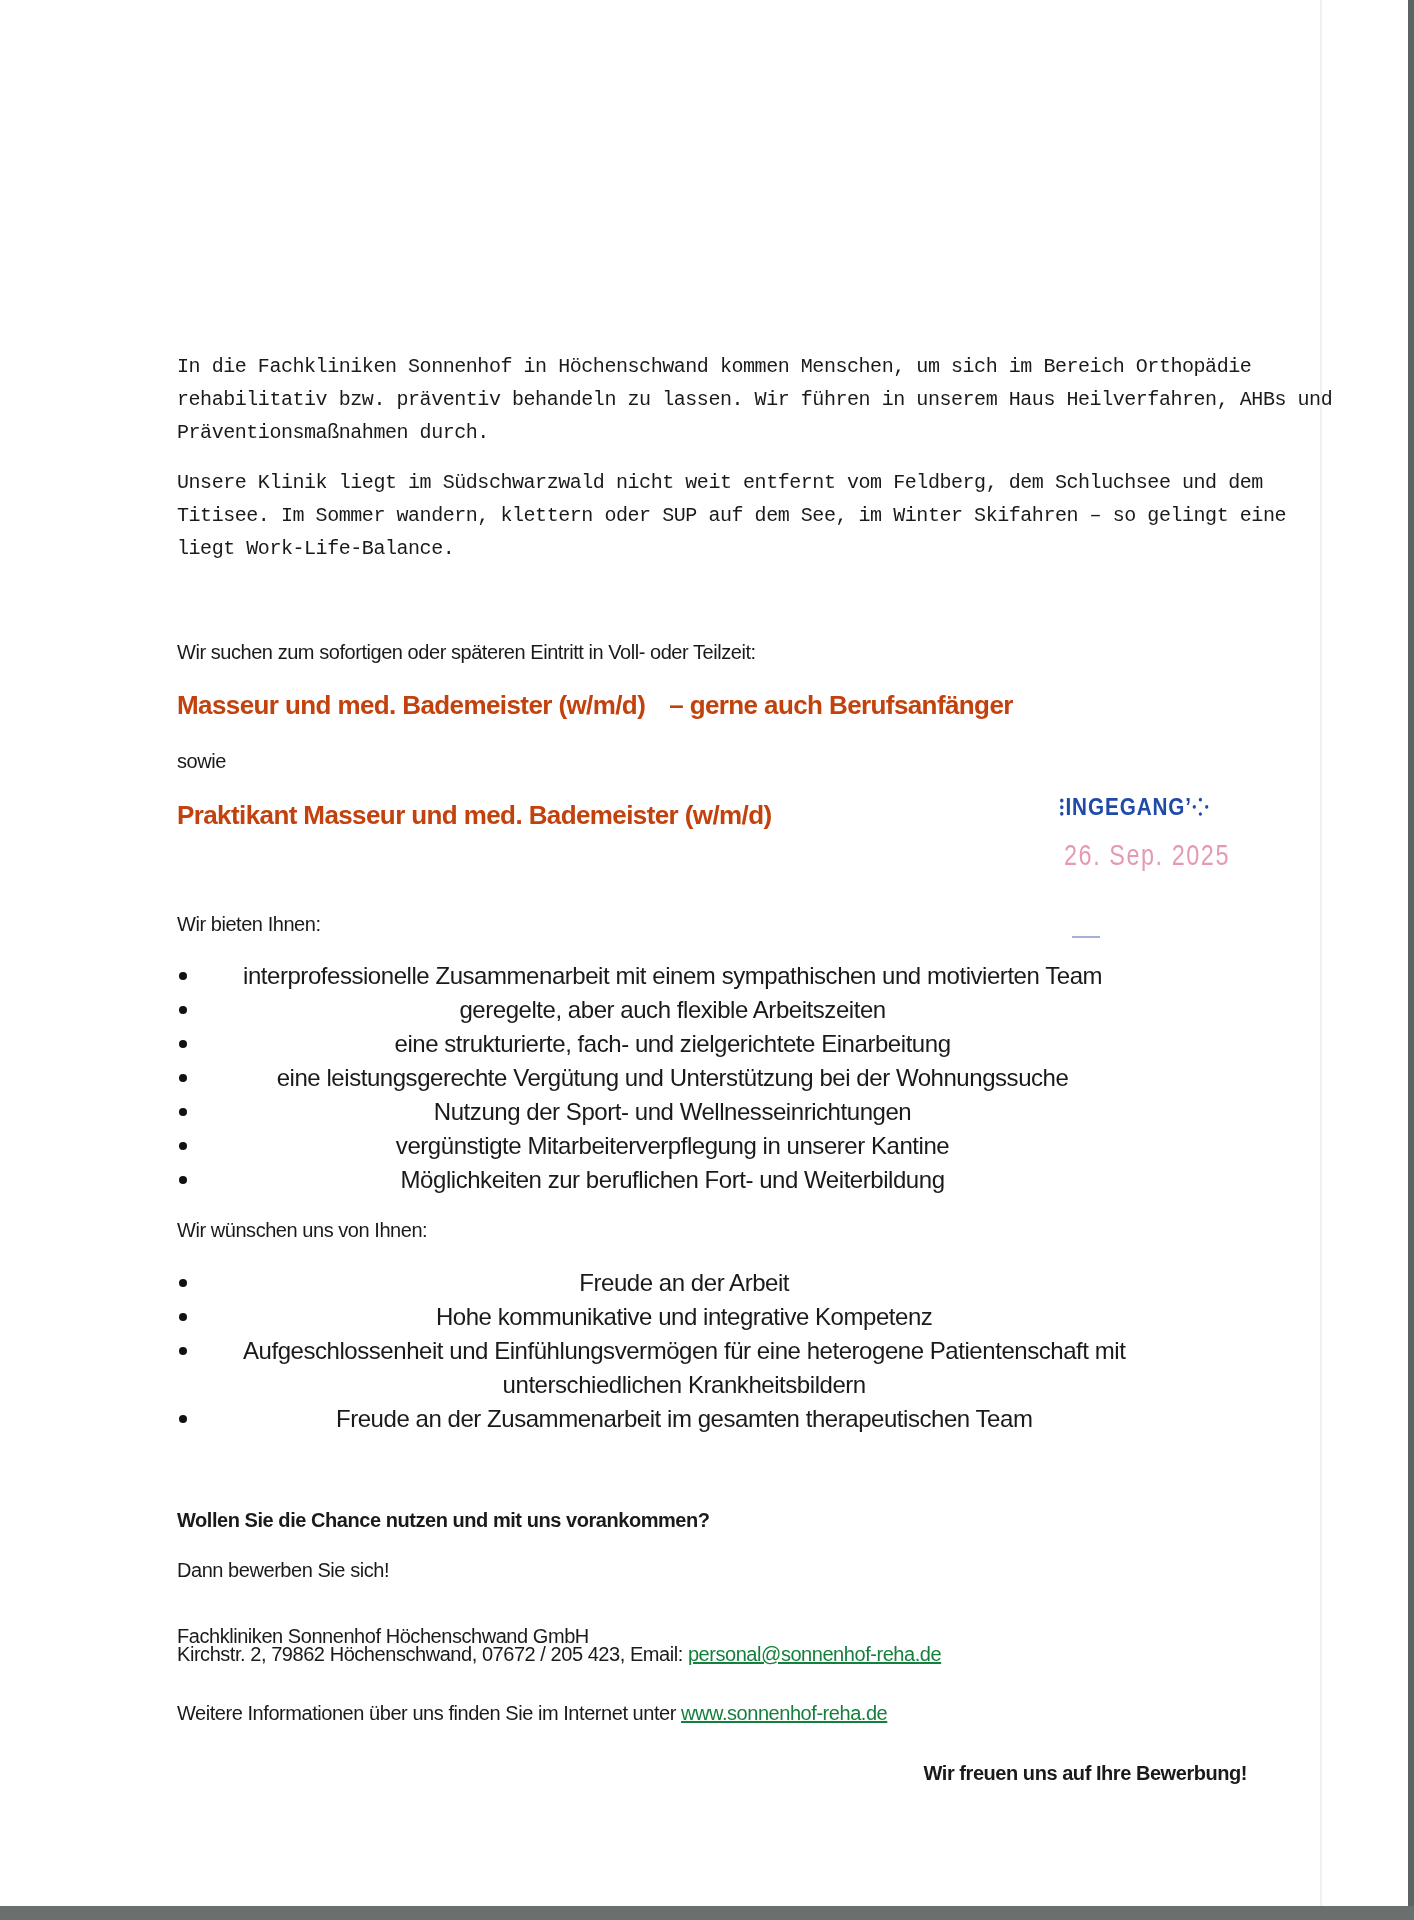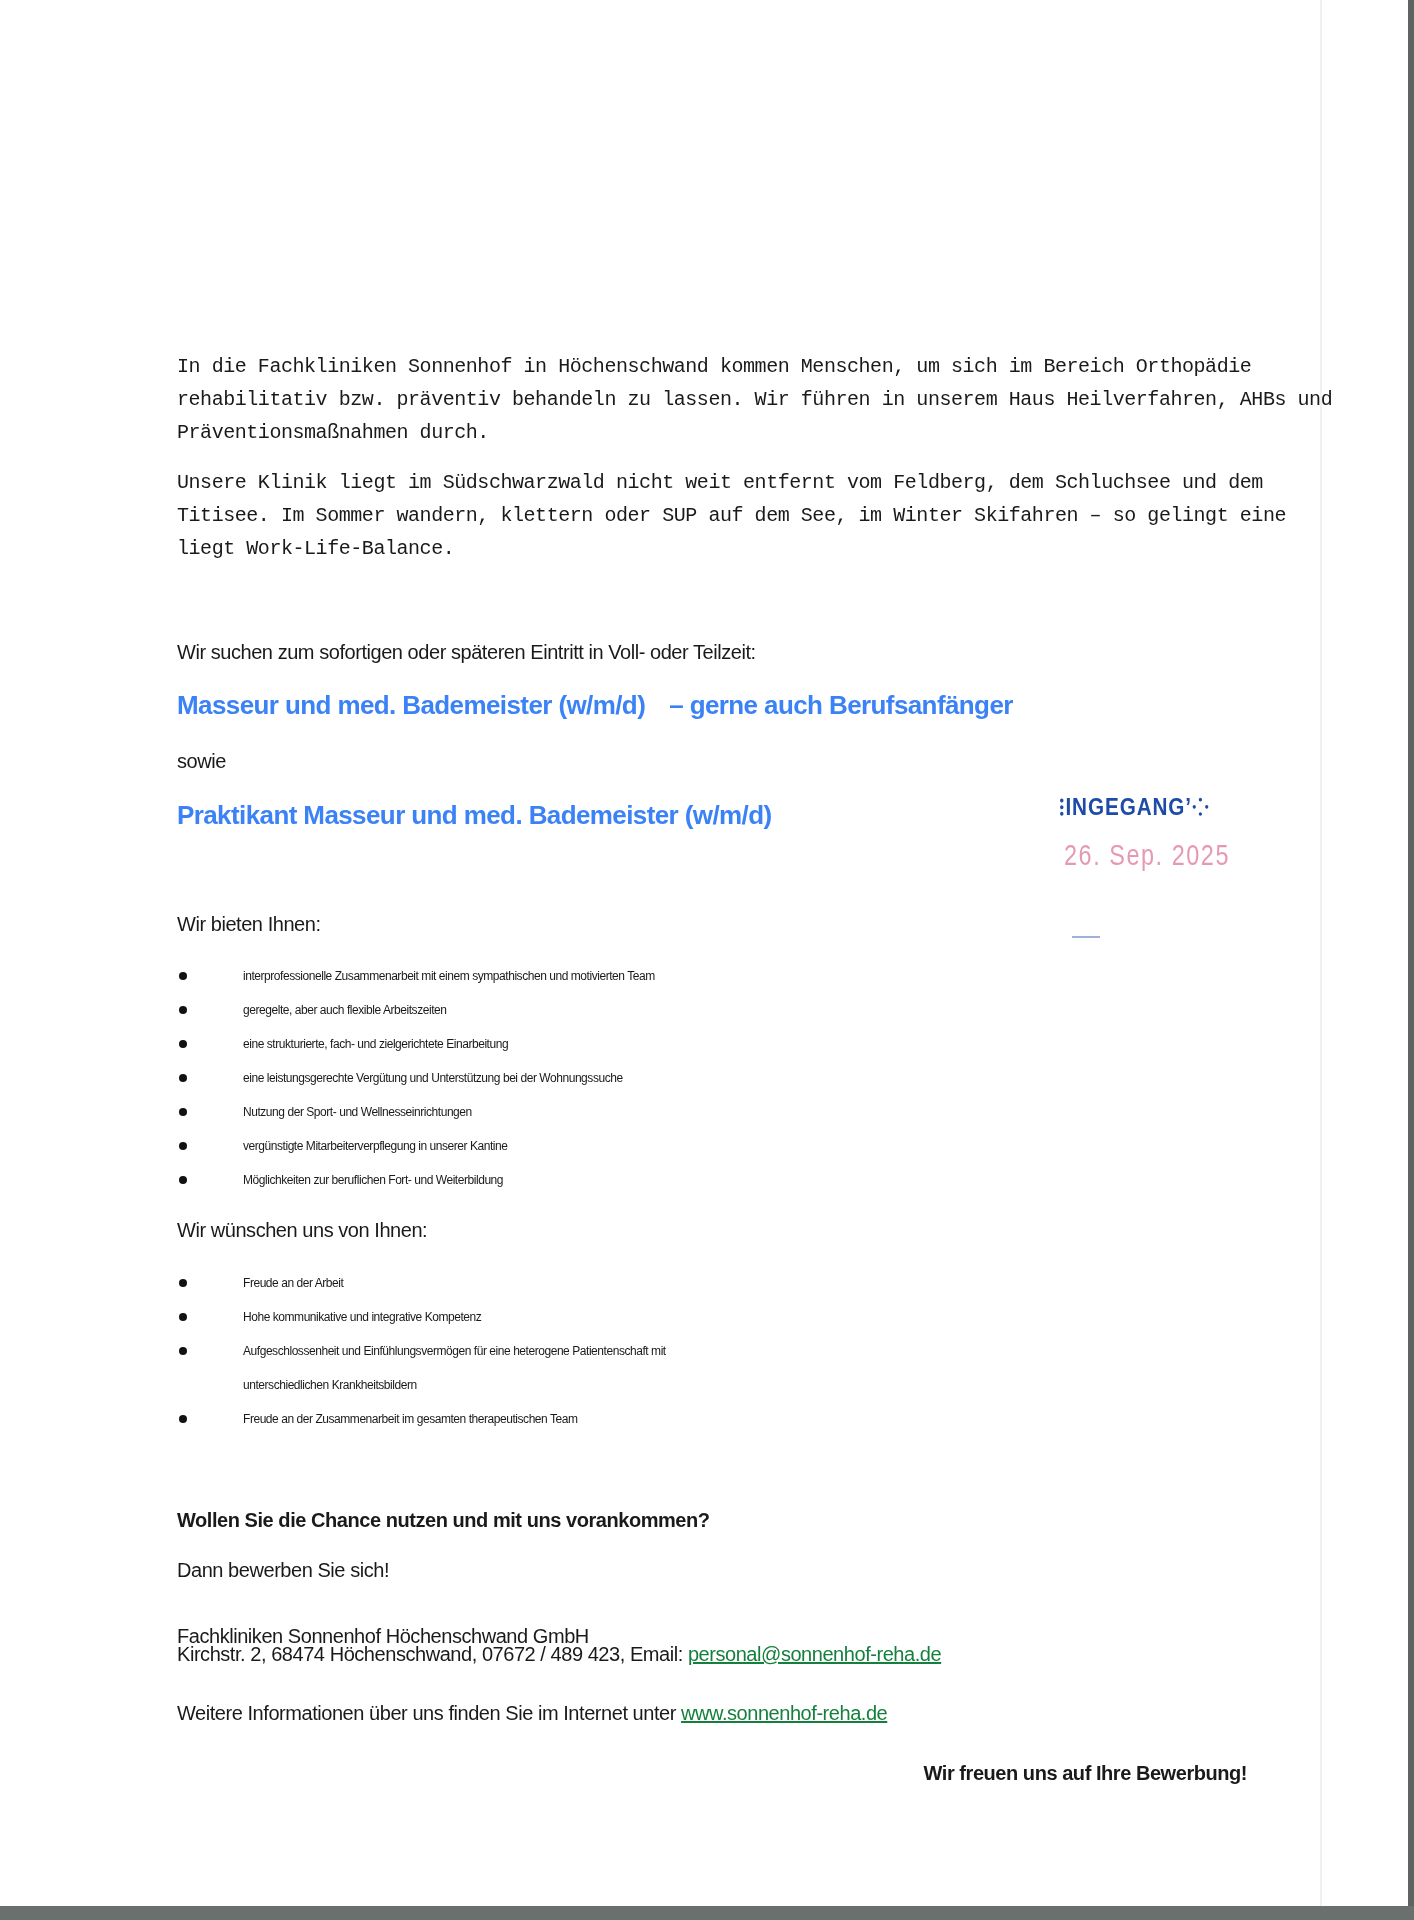--- a/index.html
+++ b/index.html
@@ -23,28 +23,28 @@
   }
   .t {
     position:absolute; left:0; white-space:nowrap;
     font-size:20px; letter-spacing:-0.45px; line-height:33px;
   }
   .para { position:absolute; left:0; width:1070px; font-size:20px; letter-spacing:-0.45px; line-height:33px;font-family:Liberation Mono, monospace; }
   .para .line { display:block; white-space:nowrap; }
   .para .just { text-align:justify; text-align-last:justify; }
   .h1 {
     position:absolute; left:0; white-space:nowrap;
-    font-size:26px; font-weight:bold; letter-spacing:-0.6px; line-height:34px; color:#3b82f6;
+    font-size:26px; font-weight:bold; letter-spacing:-0.6px; line-height:34px; color:#c2410c;
   }
   .h1 .gap { display:inline-block; width:24px; }
   .bold { font-weight:bold; }
   ul.list { position:absolute; left:0; margin:0; padding:0; list-style:none; }
   ul.list li {
-    position:relative; padding-left:66px; font-size:12px; letter-spacing:-0.45px;
-    line-height:34px; white-space:nowrap;
+    position:relative; padding-left:66px; font-size:24px; letter-spacing:-0.45px;
+    line-height:34px; white-space:nowrap;text-align:center;
   }
   ul.list li .bullet {
     position:absolute; left:2px; top:13px; width:8px; height:8px; border-radius:50%; background:#111;
   }
   ul.list li .cont { display:block; }
   a.link { color:#15803d; text-decoration:underline; }
   .stamp-received {
     position:absolute; left:1059px; top:790px; font-family:"Liberation Sans", sans-serif;
     font-weight:bold; font-size:23px; letter-spacing:1px; color:#1e4aa8; white-space:nowrap;
     transform:scaleX(0.9); transform-origin:left;
@@ -109,21 +109,21 @@
     <li><span class="bullet"></span><span>Hohe kommunikative und integrative Kompetenz</span></li>
     <li><span class="bullet"></span><span>Aufgeschlossenheit und Einfühlungsvermögen für eine heterogene Patientenschaft mit</span><span class="cont">unterschiedlichen Krankheitsbildern</span></li>
     <li><span class="bullet"></span><span>Freude an der Zusammenarbeit im gesamten therapeutischen Team</span></li>
   </ul>
 
   <div class="t bold" style="top:1504px;">Wollen Sie die Chance nutzen und mit uns vorankommen?</div>
   <div class="t" style="top:1554px;">Dann bewerben Sie sich!</div>
 
   <div class="t" style="top:1604px;margin-top:16px;">Fachkliniken Sonnenhof Höchenschwand GmbH</div>
   <div class="t" style="top:1638px;">
-    <span>Kirchstr. 2, 68474 Höchenschwand, 07672 / 489 423, Email: </span><a class="link" href="#">personal@sonnenhof-reha.de</a>
+    <span>Kirchstr. 2, 79862 Höchenschwand, 07672 / 205 423, Email: </span><a class="link" href="#">personal@sonnenhof-reha.de</a>
   </div>
 
   <div class="t" style="top:1697px;">
     <span>Weitere Informationen über uns finden Sie im Internet unter </span><a class="link" href="#">www.sonnenhof-reha.de</a>
   </div>
 
   <div class="closing" style="top:1757px;">Wir freuen uns auf Ihre Bewerbung!</div>
 </div>
 
 <div class="stamp-received">⁝INGEGANG’⁘</div>

